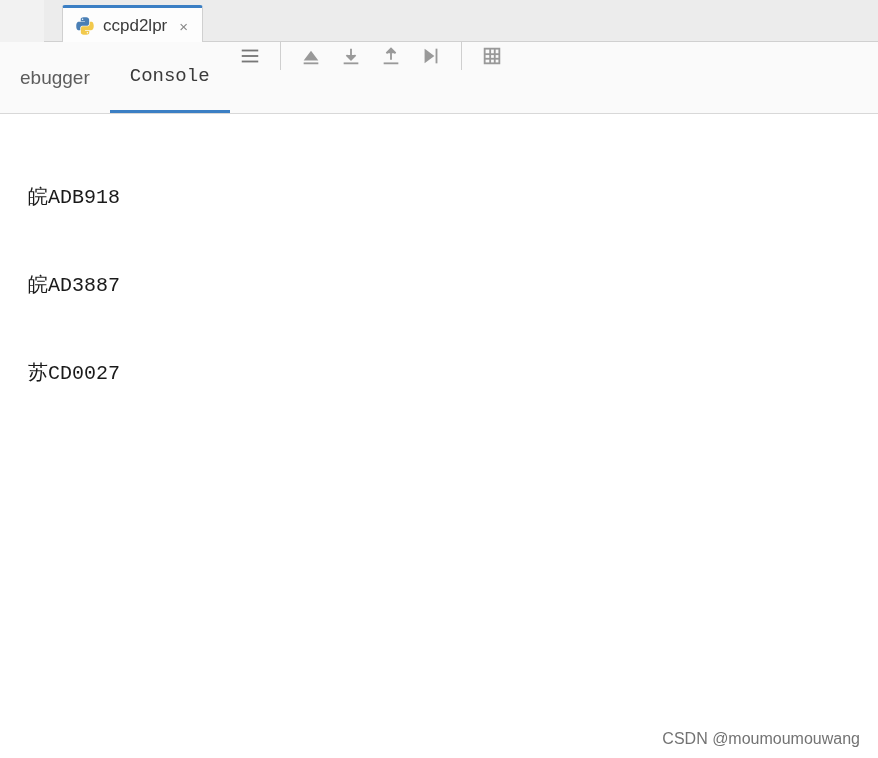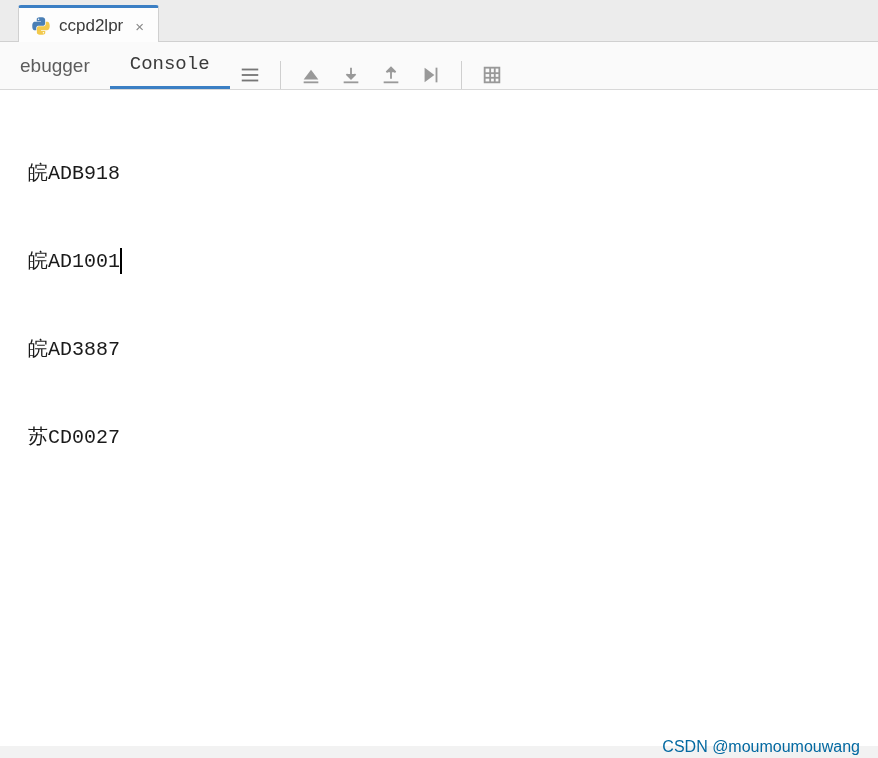--- a/index.html
+++ b/index.html
@@ -15,20 +15,21 @@
       overflow: hidden;
       position: relative;
     }
     .tab-bar {
       height: 42px;
       background: #ececec;
       border-bottom: 1px solid #d0d0d0;
       display: flex;
       align-items: flex-end;
       padding-left: 18px;
+      margin-left: 44px;
     }
     .tab {
       display: flex;
       align-items: center;
       gap: 8px;
       background: #fdfdfd;
       padding: 8px 14px 6px 12px;
       border-top: 3px solid #3b7fc4;
       border-left: 1px solid #d0d0d0;
       border-right: 1px solid #d0d0d0;
@@ -49,25 +50,25 @@
       width: 100%;
       height: 100%;
     }
     .tab-close {
       color: #888;
       font-size: 15px;
       margin-left: 4px;
       cursor: pointer;
     }
     .toolbar {
-      height: 48px;
+      height: 72px;
       background: #fafafa;
       border-bottom: 1px solid #d8d8d8;
       display: flex;
-      align-items: flex-end;
+      align-items: flex-start;
       padding-left: 0;
       gap: 0;
     }
     .toolbar-label {
       font-size: 19px;
       color: #5c5c5c;
       padding: 0 20px;
       height: 100%;
       display: flex;
       align-items: center;
@@ -123,23 +124,23 @@
       content: '';
       position: absolute;
       right: -2px;
       top: 8px;
       width: 2px;
       height: 26px;
       background: #000;
     }
     .watermark {
       position: absolute;
-      bottom: 2px;
+      bottom: 10px;
       right: 18px;
-      color: #0369a1;
+      color: #737373;
       font-size: 16px;
       font-family: -apple-system, sans-serif;
       margin-left: 43px;
     }
   </style>
 </head>
 <body>
 
 <div class="tab-bar">
   <div class="tab">
@@ -198,21 +199,20 @@
       <line x1="4" y1="10" x2="20" y2="10"></line>
       <line x1="4" y1="15" x2="20" y2="15"></line>
       <line x1="10" y1="4" x2="10" y2="20"></line>
       <line x1="15" y1="4" x2="15" y2="20"></line>
     </svg>
   </div>
 </div>
 
 <div class="console-output">
 <span class="console-line">皖ADB918</span>
-<span class="console-line"><span class="cursor-line">皖AD1001</span></span>
 <span class="console-line">皖AD3887</span>
 <span class="console-line">苏CD0027</span>
 
 
 
 
 
 
 </div>
 

